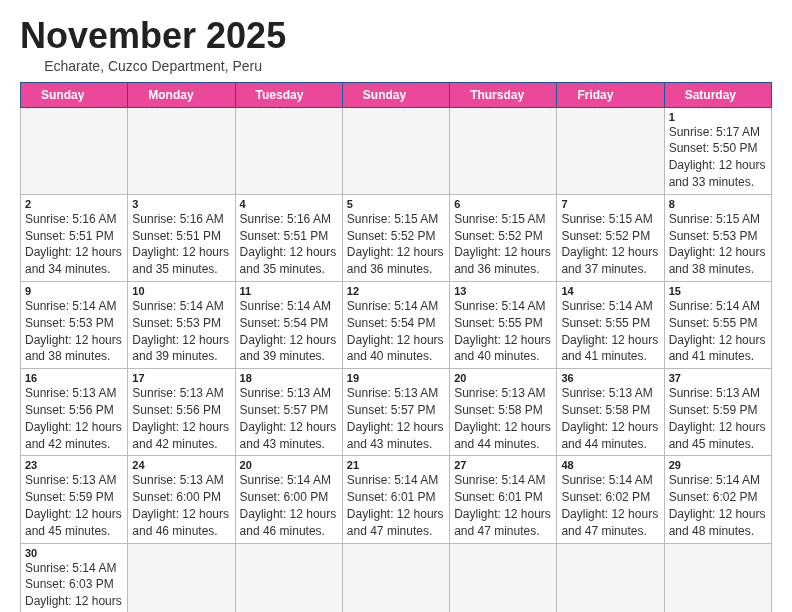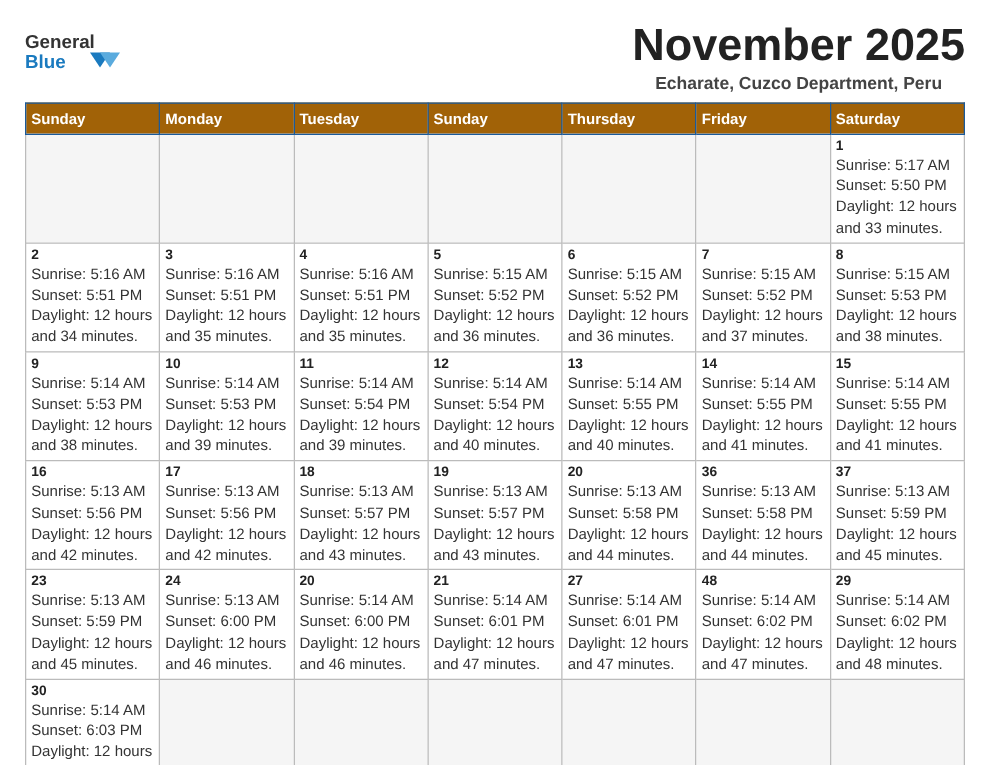--- a/index.html
+++ b/index.html
@@ -34,33 +34,32 @@
     .month-title {
       font-size: 36px;
       font-weight: bold;
       color: #222;
       line-height: 1.1;
     }
     .subtitle {
       font-size: 14px;
       color: #444;
       margin-top: 2px;
-      font-weight: bold;
     }
     .calendar {
       width: 100%;
       border-collapse: collapse;
       table-layout: fixed;
     }
     .calendar th {
-      background: #a16207;
+      background: #ec4899;
       color: #fff;
       font-size: 12px;
       font-weight: bold;
-      padding: 5px 4px;
+      padding: 5px 20px;
       border: 1px solid #1a5a9a;
       text-align: left;
     }
     .calendar td {
       border: 1px solid #bbb;
       vertical-align: top;
       padding: 3px 4px;
       width: calc(100% / 7);
       background: #fff;
       min-height: 70px;
@@ -81,31 +80,20 @@
       font-size: 12px;
       color: #333;
       line-height: 1.4;
     }
   </style>
 </head>
 <body>
 
 <div class="page">
   <div class="header">
-    <div class="logo">
-      <svg width="90" height="44" viewBox="0 0 90 44">
-
-        <text x="0" y="18" font-family="Arial" font-size="15" font-weight="bold" fill="#333">General</text>
-
-        <text x="0" y="34" font-family="Arial" font-size="15" font-weight="bold" fill="#1a7abf">Blue</text>
-
-        <polygon points="52,22 68,22 60,34" fill="#1a7abf"></polygon>
-        <polygon points="60,22 76,22 68,34" fill="#5aabde"></polygon>
-      </svg>
-    </div>
     <div class="title-block">
       <div class="month-title">November 2025</div>
       <div class="subtitle">Echarate, Cuzco Department, Peru</div>
     </div>
   </div>
 
   <table class="calendar">
     <thead>
       <tr>
       <th>Sunday</th>

